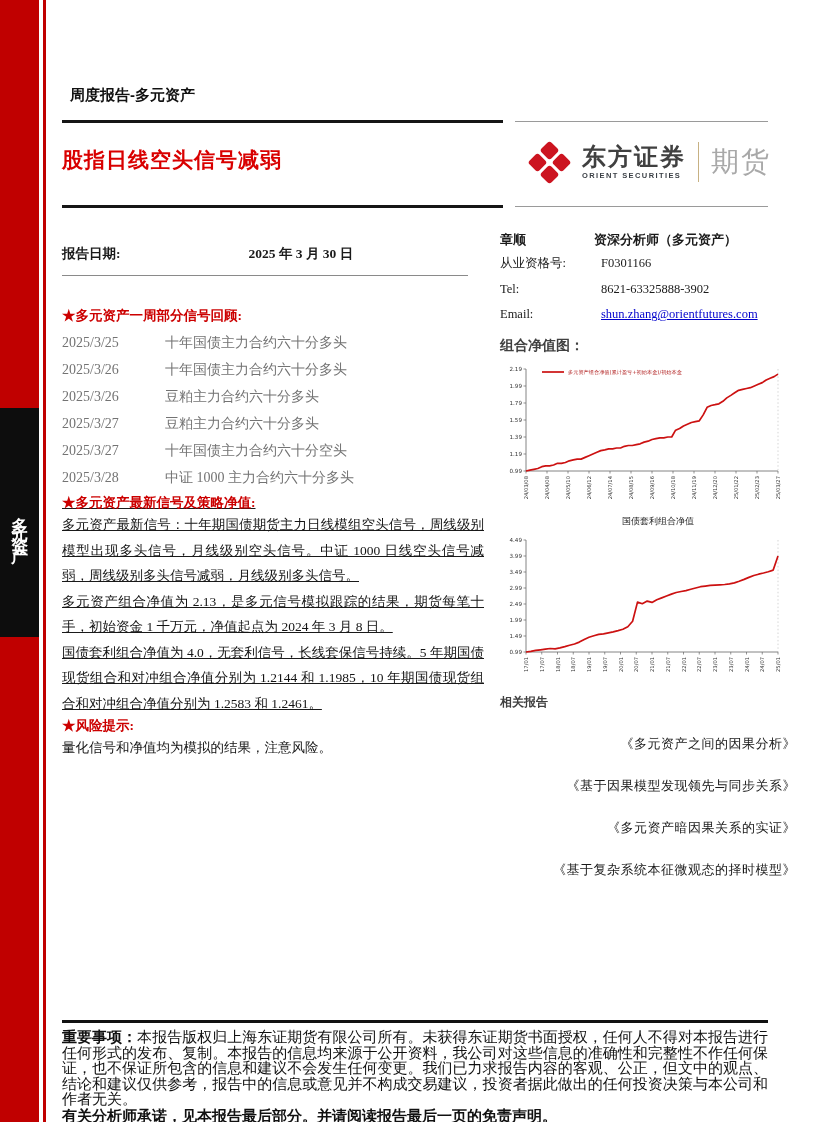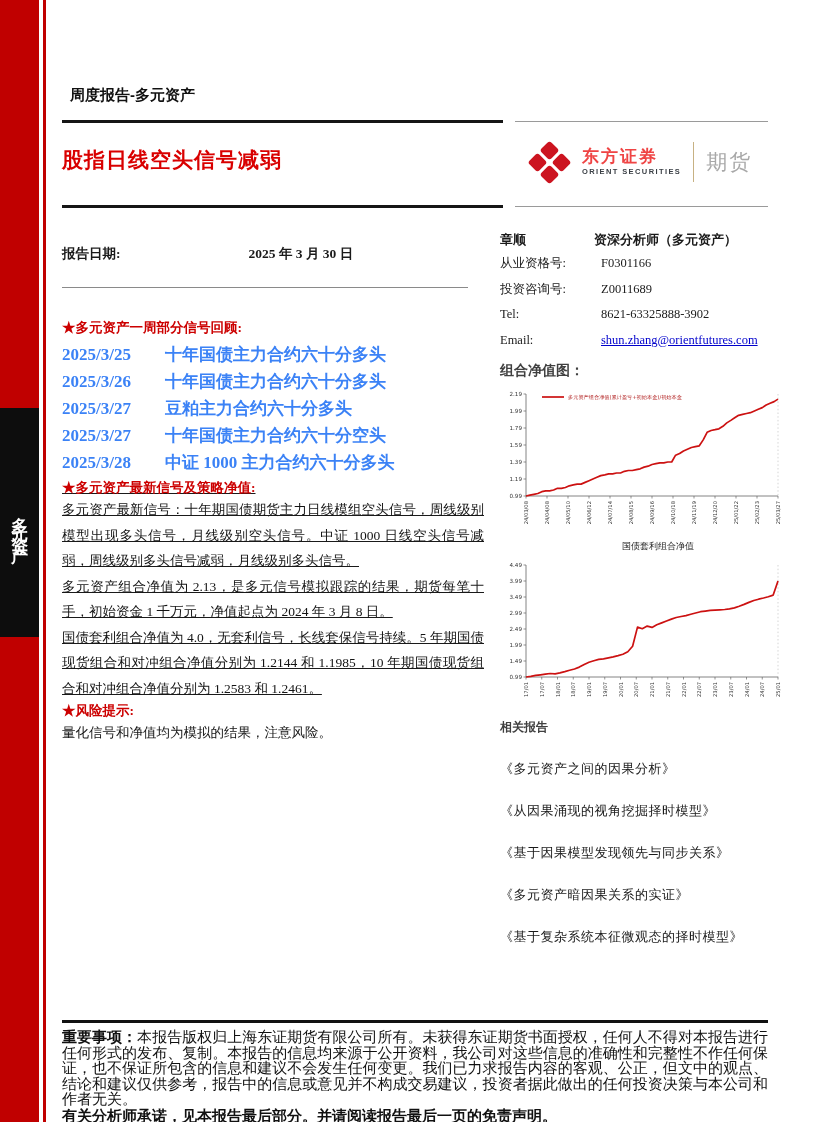--- a/index.html
+++ b/index.html
@@ -25,55 +25,55 @@
 
   .doc-title{position:absolute;left:62px;top:146px;font-family:"Liberation Sans",sans-serif;
              font-weight:bold;font-size:21px;color:#d90000;letter-spacing:1px;}
 
   
   .logo{position:absolute;left:525px;top:138px;display:flex;align-items:center;}
   .logo-mark{width:48px;height:48px;display:flex;align-items:center;justify-content:center;margin-right:9px;}
   .diamond{display:grid;grid-template-columns:14px 14px;grid-template-rows:14px 14px;gap:3px;transform:rotate(45deg);}
   .petal{background:#cc1420;border-radius:3px;}
   .logo-text{line-height:1;}
-  .logo-cn{font-family:"Liberation Sans",sans-serif;font-weight:bold;font-size:17px;color:#ef4444;letter-spacing:2px;}
+  .logo-cn{font-family:"Liberation Sans",sans-serif;font-weight:bold;font-size:24px;color:#404040;letter-spacing:2px;}
   .logo-en{font-family:"Liberation Sans",sans-serif;font-weight:bold;font-size:7.5px;color:#3a3f45;
            letter-spacing:1.4px;margin-top:3px;}
   .logo-divider{width:1px;height:40px;background:#c7b183;margin:0 12px;}
-  .logo-division{font-family:"Liberation Sans",sans-serif;font-size:21px;color:#a8a8a8;letter-spacing:2px;}
+  .logo-division{font-family:"Liberation Sans",sans-serif;font-size:28px;color:#a8a8a8;letter-spacing:2px;}
 
   
   .left-col{position:absolute;left:62px;top:245px;width:422px;}
-  .date-row{display:flex;font-weight:bold;font-size:13.5px;padding-bottom:24px;
+  .date-row{display:flex;font-weight:bold;font-size:13.5px;padding-bottom:12px;
             border-bottom:1.5px solid #8a8a8a;width:406px;}
   .date-value{margin-left:128px;}
   .sec-heading{color:#cc0000;font-weight:bold;font-size:13.5px;}
   .signals{margin-top:31px;}
   .signal-list{margin-top:4px;}
-  .signal-row{font-size:17px;line-height:27px;color:#3b82f6;font-weight:bold;}
+  .signal-row{font-size:14px;line-height:27px;color:#737373;}
   .signal-date{display:inline-block;width:103px;}
   .latest{margin-top:3px;text-decoration:underline;}
   .para{font-size:13.5px;line-height:25.5px;text-align:justify;margin:0;color:#141414;}
   .risk-heading{margin-top:1px;}
   .risk-text{font-size:13.5px;line-height:25px;margin:0;color:#141414;}
 
   
   .right-col{position:absolute;left:500px;top:224px;width:296px;}
   .analyst-row{display:flex;font-weight:bold;font-size:13px;padding-top:5px;line-height:22px;}
   .analyst-name{width:94px;}
   .info-row{font-size:12.5px;line-height:25.5px;display:flex;}
   .info-label{width:101px;}
   .email-link{color:#0000cc;text-decoration:underline;cursor:pointer;}
   .charts-heading{font-family:"Liberation Sans",sans-serif;font-weight:bold;font-size:14px;
                   color:#404040;margin-top:9px;}
   svg.chart{display:block;margin-top:4px;}
   .chart2-title{font-size:9px;color:#222;text-align:center;margin-top:6px;padding-left:20px;}
   .reports-heading{font-family:Liberation Sans, sans-serif;font-weight:bold;font-size:12px;
                    color:#404040;margin-top:16px;}
-  .report-item{font-size:13px;margin-top:24px;color:#1a1a1a;letter-spacing:0.5px;}
+  .report-item{font-size:13px;margin-top:24px;color:#1a1a1a;letter-spacing:0.5px;text-align:right;}
 
   
   .bottom-rule{position:absolute;left:62px;top:1020px;width:706px;height:2.5px;background:#111;}
   .disclaimer{position:absolute;left:62px;top:1030px;width:706px;font-size:15px;line-height:15.6px;
               text-align:justify;color:#111;}
   .disc-lead{font-weight:bold;}
   .disc-note{font-weight:bold;margin-top:1px;}
 </style>
 </head>
 <body>
@@ -126,20 +126,23 @@
     <div class="signals">
       <div class="sec-heading">★多元资产一周部分信号回顾:</div>
       <div class="signal-list">
         <div class="signal-row">
           <span class="signal-date">2025/3/25</span><span>十年国债主力合约六十分多头</span>
         </div>
         <div class="signal-row">
           <span class="signal-date">2025/3/26</span><span>十年国债主力合约六十分多头</span>
         </div>
         <div class="signal-row">
+          <span class="signal-date">2025/3/26</span><span>豆粕主力合约六十分多头</span>
+        </div>
+        <div class="signal-row">
           <span class="signal-date">2025/3/27</span><span>豆粕主力合约六十分多头</span>
         </div>
         <div class="signal-row">
           <span class="signal-date">2025/3/27</span><span>十年国债主力合约六十分空头</span>
         </div>
         <div class="signal-row">
           <span class="signal-date">2025/3/28</span><span>中证 1000 主力合约六十分多头</span>
         </div>
       </div>
     </div>
@@ -156,24 +159,20 @@
   </div>
 
   <div class="right-col">
     <div class="analyst-row">
       <span class="analyst-name">章顺</span>
       <span>资深分析师（多元资产）</span>
     </div>
     <div class="info-row">
       <span class="info-label">从业资格号:</span>
       <span>F0301166</span>
-    </div>
-    <div class="info-row">
-      <span class="info-label">投资咨询号:</span>
-      <span>Z0011689</span>
     </div>
     <div class="info-row">
       <span class="info-label">Tel:</span>
       <span>8621-63325888-3902</span>
     </div>
     <div class="info-row">
       <span class="info-label">Email:</span>
       <a class="email-link">shun.zhang@orientfutures.com</a>
     </div>
 
@@ -282,21 +281,20 @@
         <line x1="262.25" y1="120" x2="262.25" y2="122.5" stroke="#666" stroke-width="0.7"></line>
         <text x="264.45" y="125" text-anchor="end" font-size="5.2" fill="#333" font-family="&quot;DejaVu Sans&quot;,sans-serif" transform="rotate(-90 264.45 125)">24/07</text>
         <line x1="278" y1="120" x2="278" y2="122.5" stroke="#666" stroke-width="0.7"></line>
         <text x="280.2" y="125" text-anchor="end" font-size="5.2" fill="#333" font-family="&quot;DejaVu Sans&quot;,sans-serif" transform="rotate(-90 280.2 125)">25/01</text>
         <polyline points="26.0,120.0 30.8,119.4 35.7,118.4 40.5,117.8 45.4,117.1 50.2,116.5 55.1,116.8 59.9,115.8 64.8,114.6 69.6,113.3 74.5,112.0 79.3,110.1 84.2,107.5 89.0,105.3 93.8,103.7 98.7,102.4 103.5,101.8 108.4,100.8 113.2,99.8 118.1,98.6 122.9,97.3 127.8,94.7 132.6,89.3 137.5,70.1 142.3,71.7 147.2,69.1 152.0,70.4 156.8,67.8 161.7,65.9 166.5,64.0 171.4,62.1 176.2,60.5 181.1,59.5 185.9,58.6 190.8,57.3 195.6,56.0 200.5,54.7 205.3,54.1 210.2,53.4 215.0,53.1 219.8,52.8 224.7,52.5 229.5,51.8 234.4,50.9 239.2,49.3 244.1,47.4 248.9,45.4 253.8,43.5 258.6,42.2 263.5,41.0 268.3,39.7 273.2,38.1 278.0,24.0" fill="none" stroke="#cc1111" stroke-width="1.7" stroke-linejoin="round"></polyline>
       </svg>
 
     <div class="reports-heading">相关报告</div>
     <div>
       <div class="report-item">《多元资产之间的因果分析》</div>
-      <div class="report-item">《从因果涌现的视角挖掘择时模型》</div>
       <div class="report-item">《基于因果模型发现领先与同步关系》</div>
       <div class="report-item">《多元资产暗因果关系的实证》</div>
       <div class="report-item">《基于复杂系统本征微观态的择时模型》</div>
     </div>
   </div>
 
   <div class="bottom-rule"></div>
   <div class="disclaimer">
     <span class="disc-lead">重要事项：</span><span>本报告版权归上海东证期货有限公司所有。未获得东证期货书面授权，任何人不得对本报告进行任何形式的发布、复制。本报告的信息均来源于公开资料，我公司对这些信息的准确性和完整性不作任何保证，也不保证所包含的信息和建议不会发生任何变更。我们已力求报告内容的客观、公正，但文中的观点、结论和建议仅供参考，报告中的信息或意见并不构成交易建议，投资者据此做出的任何投资决策与本公司和作者无关。</span>
     <div class="disc-note">有关分析师承诺，见本报告最后部分。并请阅读报告最后一页的免责声明。</div>

